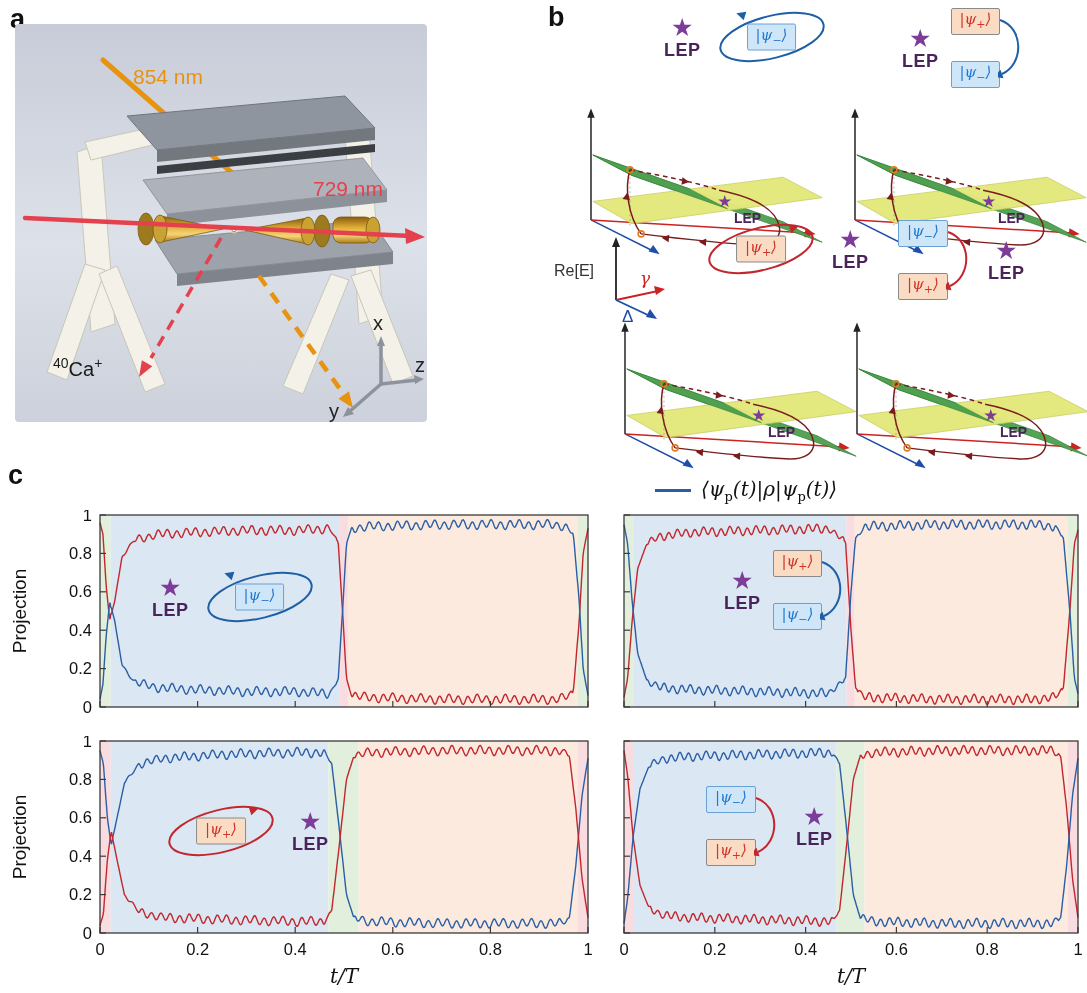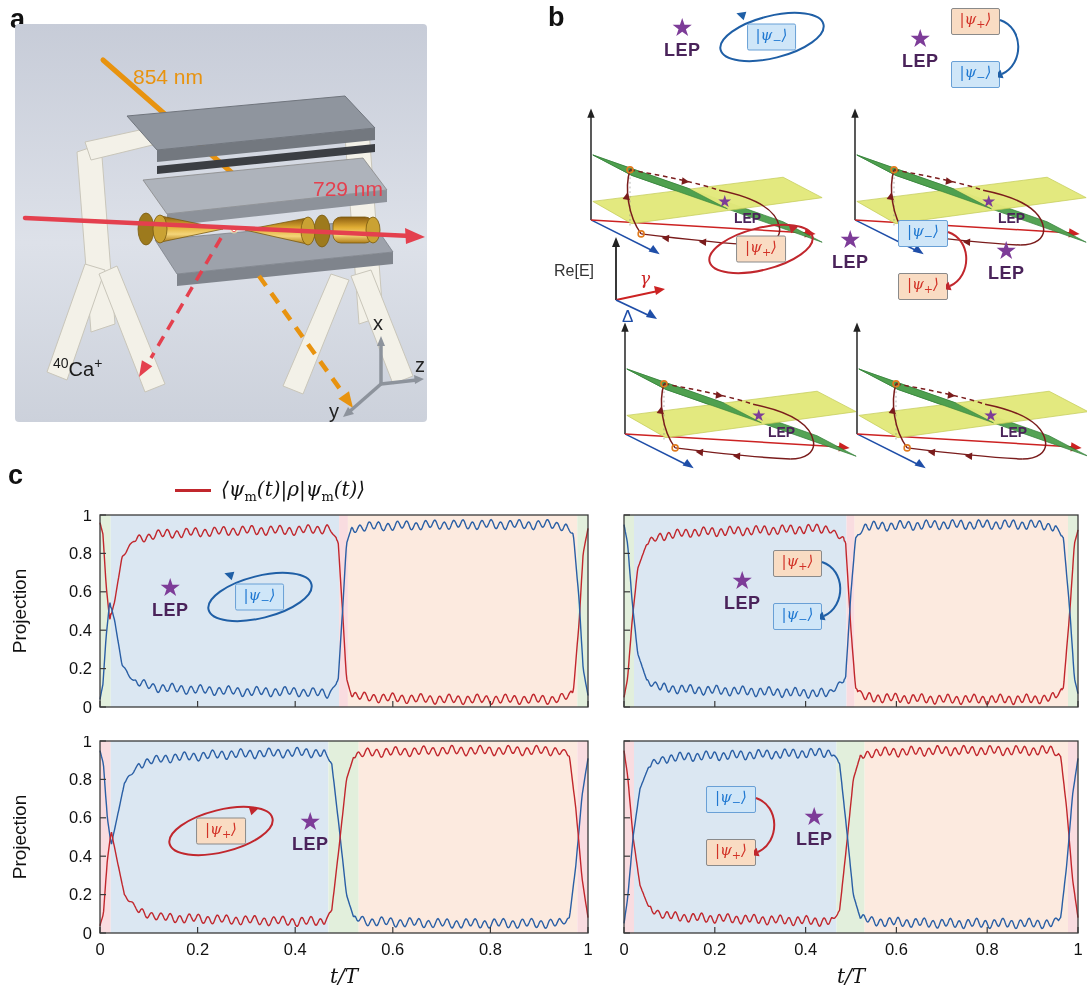--- a/index.html
+++ b/index.html
@@ -322,23 +322,23 @@
             <polygon points="0,-4.5 9,0 0,4.5" fill="#c1272d" transform="translate(4,62) rotate(160)"></polygon>
           </svg>
         </div>
         <div class="lep-block">
           <span class="lep-star" style="color:#7d3c98">★</span>
           <div class="lep-text" style="color:#4a235a">LEP</div>
         </div>
       </div>
     </div>
 
-  <div class="legend-item" style="left:175px;top:477px">
-    <span class="legend-line" style="background: rgb(193, 39, 45);"></span>
-    <span class="legend-formula math"><span>⟨ψ</span><sub>m</sub><span>(t)|ρ|ψ</span><sub>m</sub><span>(t)⟩</span></span>
+  <div class="legend-item" style="left:655px;top:477px">
+    <span class="legend-line" style="background: rgb(42, 95, 165);"></span>
+    <span class="legend-formula math"><span>⟨ψ</span><sub>p</sub><span>(t)|ρ|ψ</span><sub>p</sub><span>(t)⟩</span></span>
   </div>
 
 <div class="chart-box" style="left:2px;top:510px;width:596px;height:206px"><svg width="596" height="206" viewBox="0 0 596 206">
         <g>
           <rect x="98.0" y="5" width="10.7" height="192" fill="#e2efdc"></rect>
           <rect x="108.7" y="5" width="228.4" height="192" fill="#dbe7f2"></rect>
           <rect x="337.1" y="5" width="8.8" height="192" fill="#f9dce0"></rect>
           <rect x="345.9" y="5" width="229.4" height="192" fill="#fceadf"></rect>
           <rect x="575.3" y="5" width="10.7" height="192" fill="#e2efdc"></rect>
         </g>

